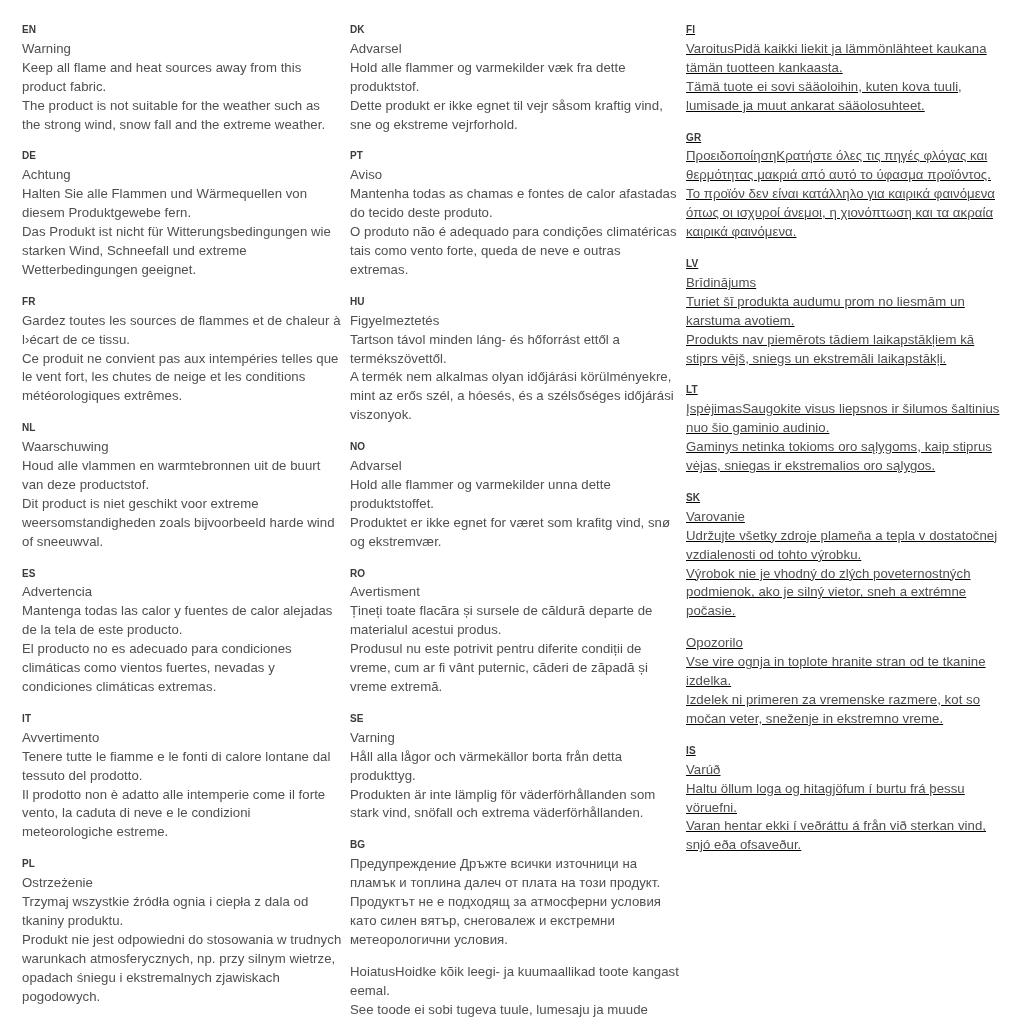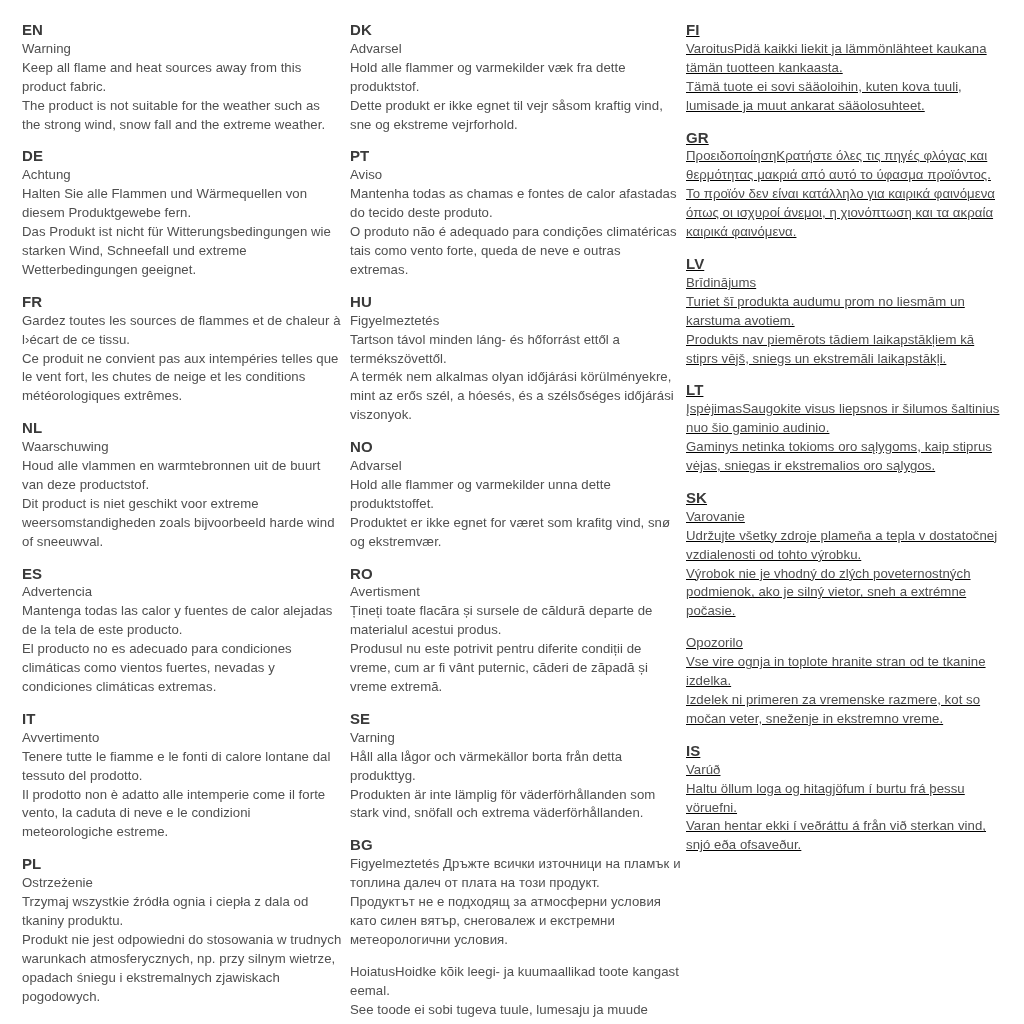--- a/index.html
+++ b/index.html
@@ -15,21 +15,21 @@
     font-family: "Liberation Sans", sans-serif;
   }
   main { position: absolute; inset: 0; }
   .col { position: absolute; top: 21px; }
   .col-1 { left: 22px;  width: 320px; }
   .col-2 { left: 350px; width: 332px; }
   .col-3 { left: 686px; width: 322px; text-decoration: underline; }
   .lang { margin: 0 0 13px 0; }
   .code {
     margin: 0;
-    font-size: 15px;
+    font-size: 10px;
     line-height: 18.9px;
     font-weight: 700;
     color: #3a3a3a;
     letter-spacing: 0.1px;
   }
   .lang p {
     margin: 0;
     font-size: 13.2px;
     line-height: 18.9px;
     font-weight: 400;
@@ -116,21 +116,21 @@
         <p>Produsul nu este potrivit pentru diferite condiții de vreme, cum ar fi vânt puternic, căderi de zăpadă și vreme extremă.</p>
       </section>
       <section class="lang">
     <h2 class="code">SE</h2>
   <p>Varning</p>
         <p>Håll alla lågor och värmekällor borta från detta produkttyg.</p>
         <p>Produkten är inte lämplig för väderförhållanden som stark vind, snöfall och extrema väderförhållanden.</p>
       </section>
       <section class="lang">
     <h2 class="code">BG</h2>
-  <p>Figyelmeztetés Дръжте всички източници на пламък и топлина далеч от плата на този продукт.</p>
+  <p>Предупреждение Дръжте всички източници на пламък и топлина далеч от плата на този продукт.</p>
         <p>Продуктът не е подходящ за атмосферни условия като силен вятър, снеговалеж и екстремни метеорологични условия.</p>
       </section>
       <section class="lang">
   <p>HoiatusHoidke kõik leegi- ja kuumaallikad toote kangast eemal.</p>
         <p>See toode ei sobi tugeva tuule, lumesaju ja muude karmide ilmastikutinigmuste korral.</p>
       </section>
     </div>
   <div class="col col-3">
       <section class="lang">
     <h2 class="code">FI</h2>

